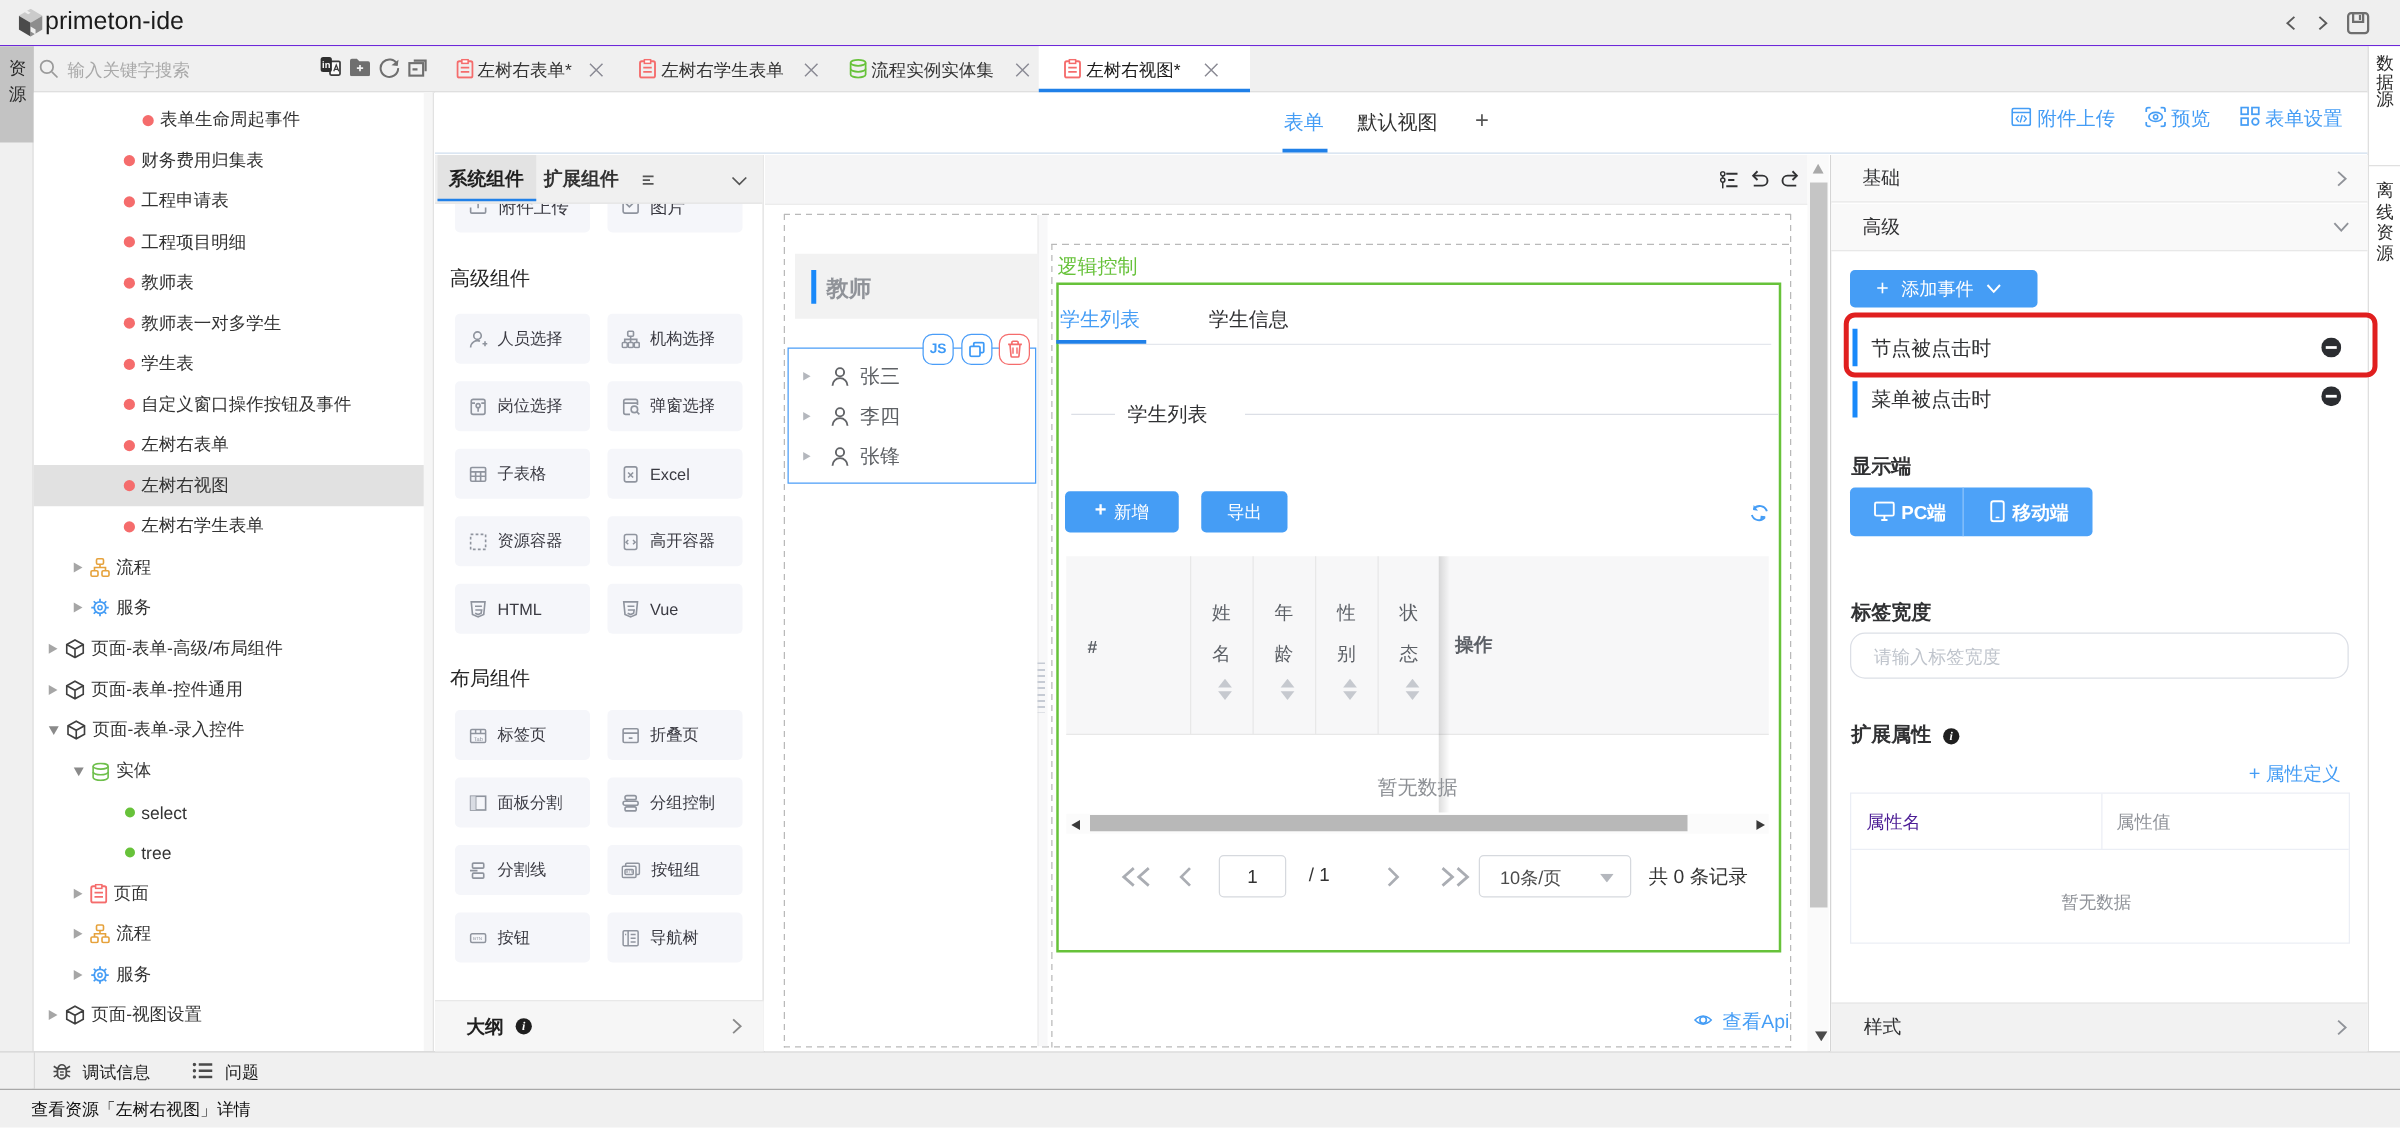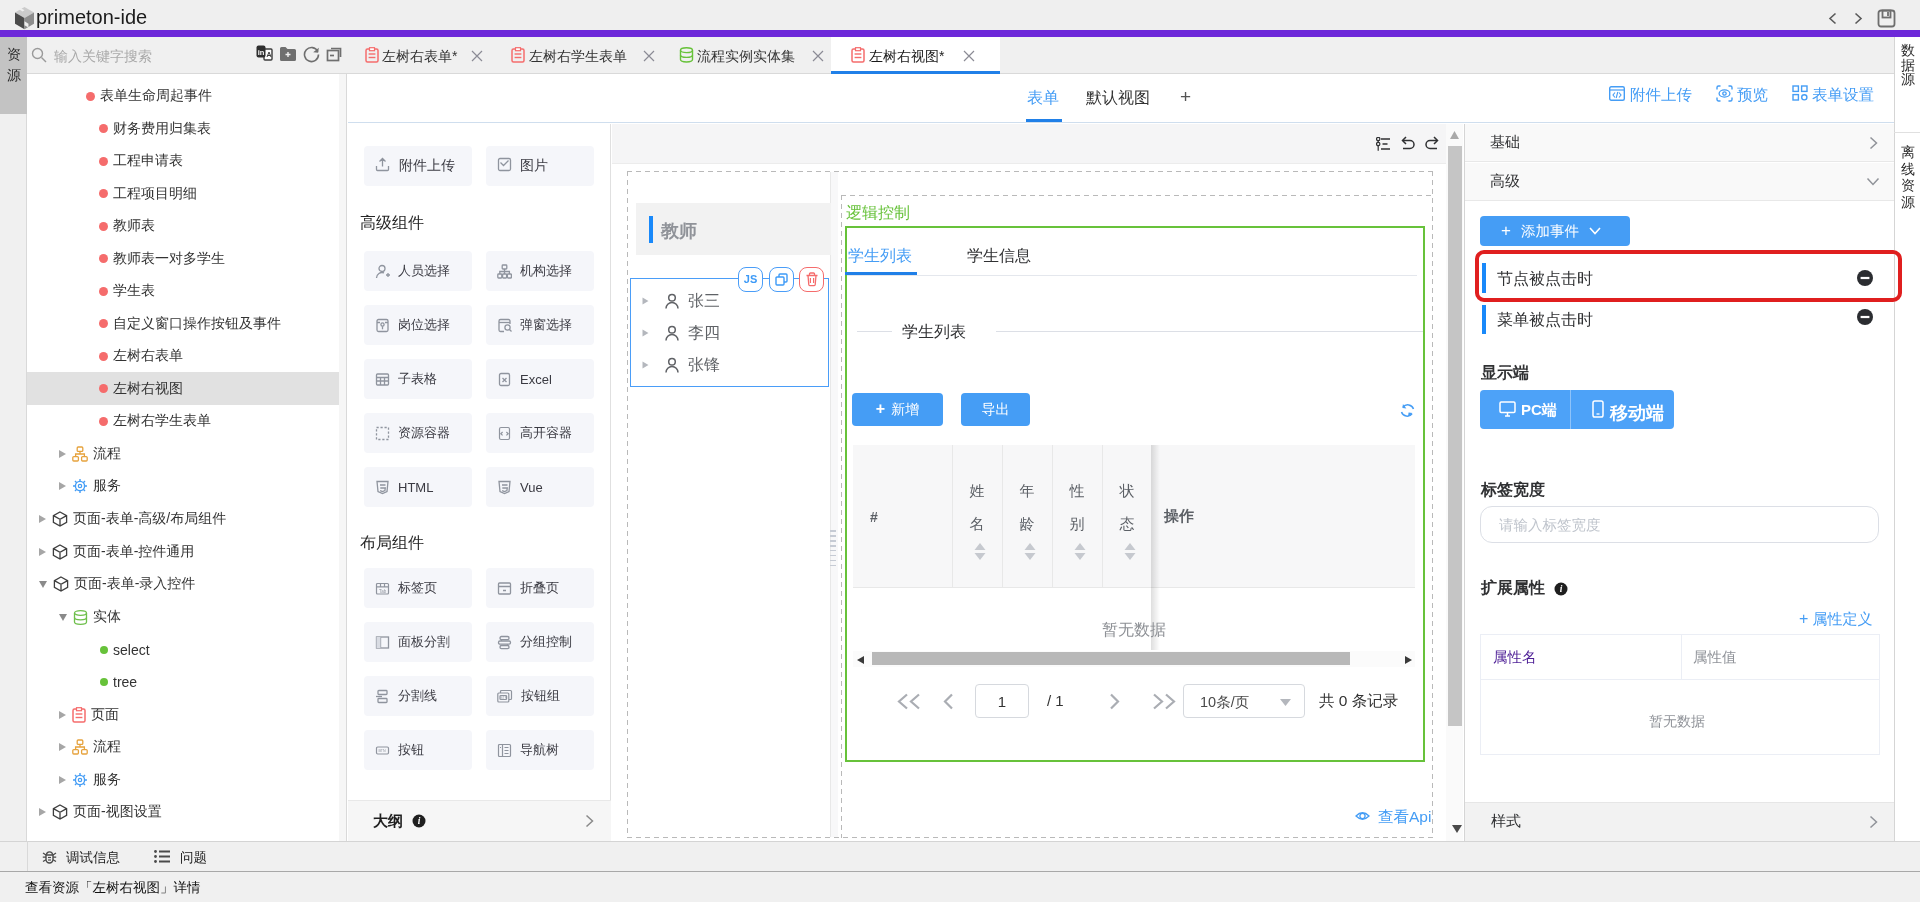--- a/index.html
+++ b/index.html
@@ -3,21 +3,21 @@
 <style>
 *{margin:0;padding:0;box-sizing:border-box}
 html,body{width:1920px;height:902px;overflow:hidden;background:#fff;font-family:"Liberation Sans",sans-serif;color:#333}
 .a{position:absolute}
 .f{display:flex;align-items:center}
 svg{display:block}
 .nw{white-space:nowrap}
 </style></head>
 <body>
 
-<div class="a" style="left:0;top:0;width:1920px;height:37px;background:#efefef;border-bottom:7px solid #6d28d9">
+<div class="a" style="left:0;top:0;width:1920px;height:37px;background:#efefef;border-bottom:1px solid #6d28d9">
   <svg class="a" style="left:15px;top:7px" width="19" height="23" viewBox="0 0 24 29">
     <polygon points="12,0 24,7 12,14 0,7" fill="#cbcbcb"></polygon>
     <polygon points="0,7 12,14 12,28 0,21" fill="#4b4b4b"></polygon>
     <polygon points="24,7 12,14 12,28 24,21" fill="#8d8d8d"></polygon>
     <polygon points="5,2.8 9.5,5.5 12,4 7.5,1.4" fill="#efefef"></polygon>
     <polygon points="12,18 17,21 17,26 12,23" fill="#efefef"></polygon>
   </svg>
   <div class="a nw" style="left:36px;top:6px;font-size:20px;color:#1b1b1b">primeton-ide</div>
   <svg class="a" style="left:1827px;top:12px" width="12" height="13" viewBox="0 0 12 13">
       <polyline points="8.5,1.5 3,6.5 8.5,11.5" fill="none" stroke="#5a5a5a" stroke-width="1.6"></polyline>
@@ -144,21 +144,21 @@
         <path d="M8 5.4 v2.6 M3.6 10.6 v-2.6 h8.8 v2.6" fill="none" stroke="#e6a23c" stroke-width="1.3"></path>
       </g>
 <g id="clipr">
         <rect x="1" y="2" width="12" height="13" rx="1.5" fill="none" stroke="#f56c6c" stroke-width="1.5"></rect>
         <rect x="4.5" y="0.7" width="5" height="3" fill="#fff" stroke="#f56c6c" stroke-width="1.2"></rect>
         <line x1="3.6" y1="7" x2="10.4" y2="7" stroke="#f56c6c" stroke-width="1.4"></line>
         <line x1="3.6" y1="10.5" x2="10.4" y2="10.5" stroke="#f56c6c" stroke-width="1.4"></line>
       </g>
 </defs>
   </svg>
-<div class="trow" style="left:86px;top:80px"><span class="rdot"></span>表单生命周起事件</div>
+<div class="trow" style="left:114px;top:80px"><span class="rdot"></span>表单生命周起事件</div>
 <div class="trow" style="left:99px;top:112.5px"><span class="rdot"></span>财务费用归集表</div>
 <div class="trow" style="left:99px;top:145px"><span class="rdot"></span>工程申请表</div>
 <div class="trow" style="left:99px;top:177.5px"><span class="rdot"></span>工程项目明细</div>
 <div class="trow" style="left:99px;top:210px"><span class="rdot"></span>教师表</div>
 <div class="trow" style="left:99px;top:242.5px"><span class="rdot"></span>教师表一对多学生</div>
 <div class="trow" style="left:99px;top:275px"><span class="rdot"></span>学生表</div>
 <div class="trow" style="left:99px;top:307.5px"><span class="rdot"></span>自定义窗口操作按钮及事件</div>
 <div class="trow" style="left:99px;top:340px"><span class="rdot"></span>左树右表单</div>
 <div class="trow" style="left:99px;top:372.5px"><span class="rdot"></span>左树右视图</div>
 <div class="trow" style="left:99px;top:405px"><span class="rdot"></span>左树右学生表单</div>
@@ -245,20 +245,31 @@
  <svg style="position:absolute;left:27px;top:33px" width="15" height="15" viewBox="0 0 15 15">
       <path d="M1.5 9 v3.5 a1 1 0 0 0 1 1 h10 a1 1 0 0 0 1 -1 V9 M7.5 1.5 v8 M4.5 4.5 l3 -3 l3 3" fill="none" stroke="#8f949e" stroke-width="1.3"></path>
     </svg>
  <div class="nw" style="position:absolute;left:51px;top:33px;font-size:14px;color:#3a3a42">附件上传</div>
  <svg style="position:absolute;left:149px;top:33px" width="15" height="15" viewBox="0 0 15 15">
       <rect x="1.5" y="1.5" width="12" height="12" rx="1.5" fill="none" stroke="#8f949e" stroke-width="1.3"></rect>
       <path d="M3.5 5.5 l3 3 l5 -5" fill="none" stroke="#8f949e" stroke-width="1.3"></path>
     </svg>
  <div class="nw" style="position:absolute;left:172px;top:33px;font-size:14px;color:#3a3a42">图片</div>
 
+ <div style="position:absolute;left:0;top:0;width:263px;height:39px;background:#f0f0f0;border-bottom:1px solid #e4e4e4">
+   <div style="position:absolute;left:2px;top:0;width:79px;height:37px;background:#e3e3e3;border-bottom:2px solid #2080e8"></div>
+   <div class="nw" style="position:absolute;left:11px;top:10px;font-size:15px;font-weight:bold;color:#1f1f1f">系统组件</div>
+   <div class="nw" style="position:absolute;left:87px;top:10px;font-size:15px;font-weight:bold;color:#333">扩展组件</div>
+   <svg style="position:absolute;left:166px;top:16px" width="9" height="8" viewBox="0 0 9 8">
+        <path d="M0 1 h9 M0 4 h6 M0 7 h9" stroke="#555" stroke-width="1.4"></path>
+      </svg>
+   <svg style="position:absolute;left:237px;top:17px" width="13" height="8" viewBox="0 0 13 8">
+        <polyline points="1,1 6.5,6.5 12,1" fill="none" stroke="#555" stroke-width="1.4"></polyline>
+      </svg>
+ </div>
  <div class="nw" style="position:absolute;left:12px;top:89px;font-size:16px;color:#262626">高级组件</div>
 </div>
 <style>
 .cbtn{position:absolute;width:108px;height:40px;background:#f5f6fa;border-radius:4px;display:flex;align-items:center;padding-left:11px;font-size:13px;color:#3a3a42;white-space:nowrap}
 .cbtn svg{margin-right:8px}
 .chd{position:absolute;font-size:16px;color:#262626;white-space:nowrap}
 </style>
 <svg width="0" height="0" style="position:absolute">
     <defs>
 <g id="i-person" stroke="#8f949e" stroke-width="1.3" fill="none">
@@ -624,21 +635,21 @@
 <div class="a" style="left:1570px;top:390px;width:1px;height:39px;background:#8ec3fa"></div>
 <svg class="a" style="left:1499px;top:401px" width="17" height="16" viewBox="0 0 17 16">
     <rect x="1" y="1" width="15" height="10.5" rx="1.2" fill="none" stroke="#fff" stroke-width="1.5"></rect>
     <path d="M6 15 h5 M8.5 11.5 v3.5" stroke="#fff" stroke-width="1.5"></path>
   </svg>
 <div class="a nw" style="left:1521px;top:401px;font-size:15px;font-weight:bold;color:#fff">PC端</div>
 <svg class="a" style="left:1592px;top:400px" width="12" height="18" viewBox="0 0 12 18">
     <rect x="1" y="1" width="10" height="16" rx="1.8" fill="none" stroke="#fff" stroke-width="1.5"></rect>
     <path d="M4.5 14 h3" stroke="#fff" stroke-width="1.3"></path>
   </svg>
-<div class="a nw" style="left:1610px;top:401px;font-size:18px;font-weight:bold;color:#fff">移动端</div>
+<div class="a nw" style="left:1610px;top:401px;font-size:15px;font-weight:bold;color:#fff">移动端</div>
 <div class="a nw" style="left:1481px;top:480px;font-size:16px;font-weight:bold;color:#303133">标签宽度</div>
 <div class="a" style="left:1480px;top:506px;width:399px;height:37px;border:1px solid #dcdfe6;border-radius:12px;background:#fff">
   <span class="nw" style="position:absolute;left:18px;top:9px;font-size:14.5px;color:#bfc4cc">请输入标签宽度</span>
 </div>
 <div class="a f" style="left:1481px;top:578px">
   <span class="nw" style="font-size:16px;font-weight:bold;color:#303133">扩展属性</span>
   <svg style="margin-left:9px" width="14" height="14" viewBox="0 0 14 14">
       <circle cx="7" cy="7" r="6.5" fill="#1f1f1f"></circle>
       <text x="7" y="10.4" font-size="9.5" font-style="italic" font-weight="bold" fill="#fff" text-anchor="middle" font-family="Liberation Serif">i</text>
     </svg>

